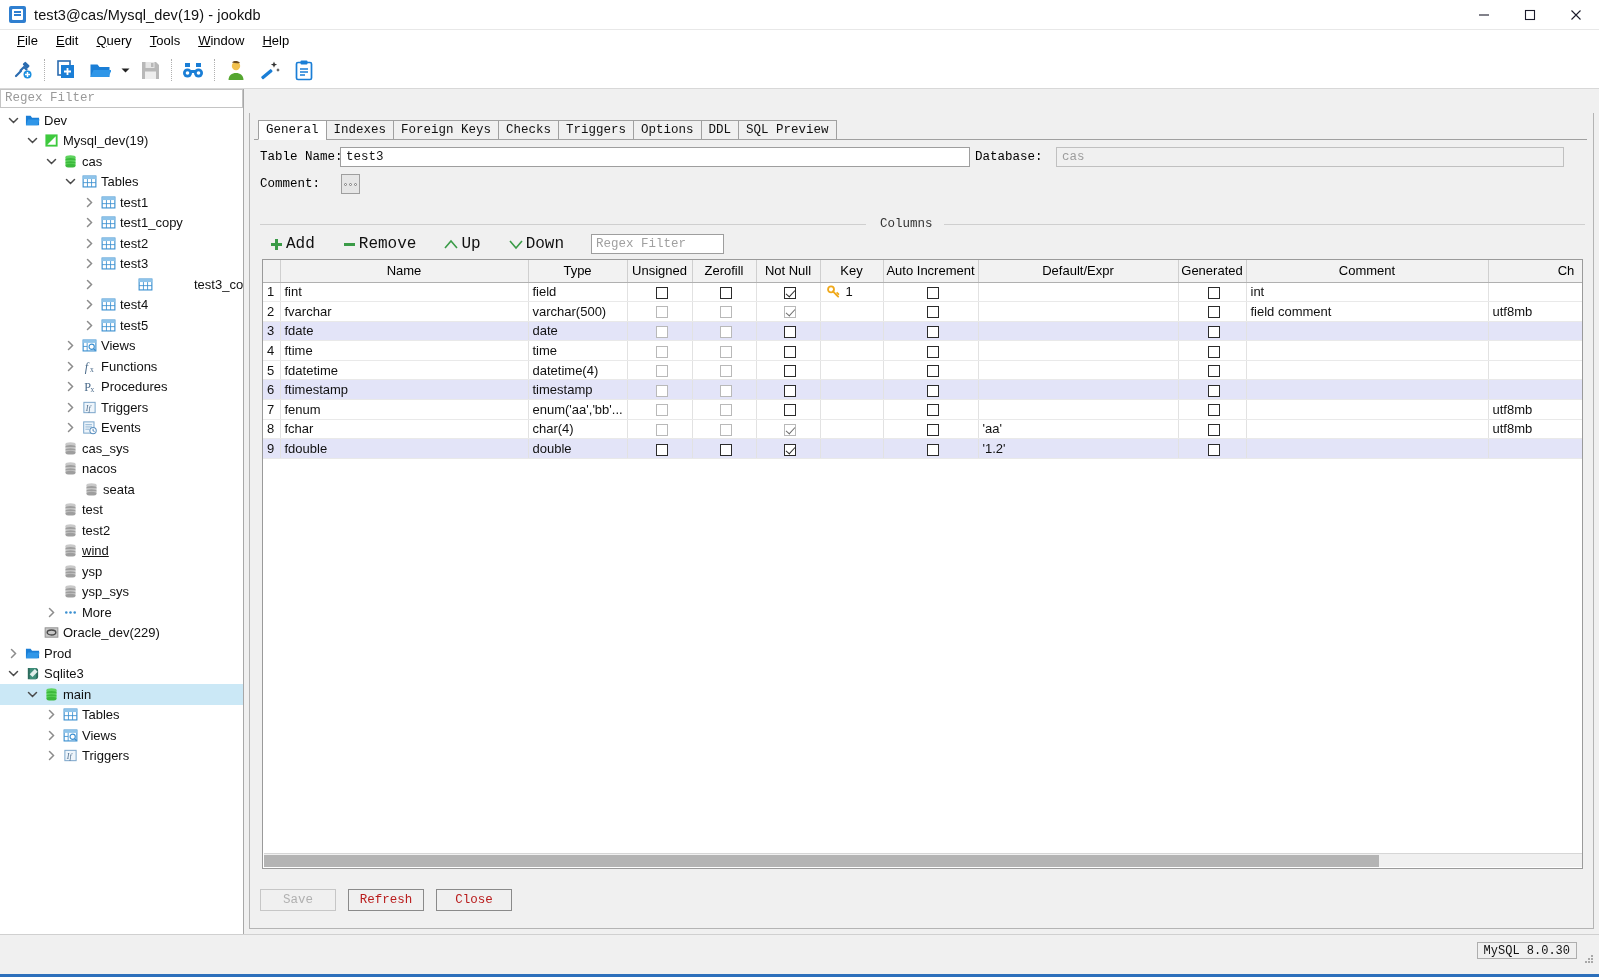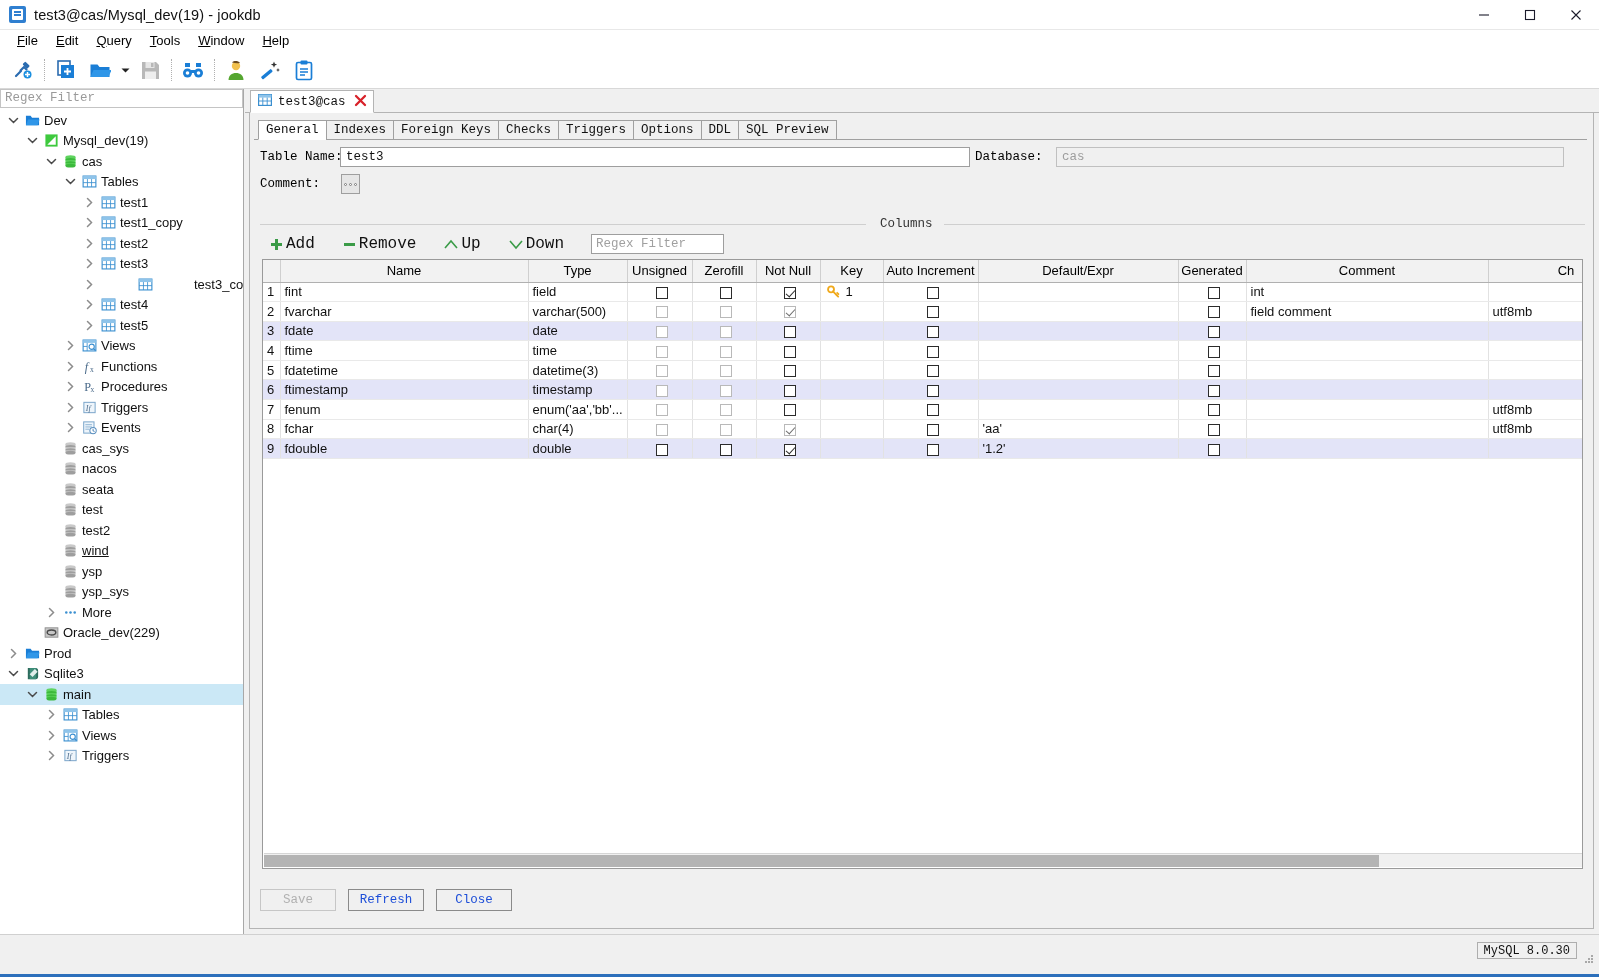--- a/index.html
+++ b/index.html
@@ -256,21 +256,21 @@
 
   
   #btnrow {
     position: absolute; left: 10px; top: 776px;
     display: flex; align-items: center;
   }
   .dlgbtn {
     width: 76px; height: 22px; background: #f0f0f0;
     border: 1px solid #8a8a8a; margin-right: 12px;
     font-family: "Liberation Mono", monospace; font-size: 12.5px;
-    color: #1d4ed8; display: flex; align-items: center; justify-content: center;
+    color: #b91c1c; display: flex; align-items: center; justify-content: center;
   }
   .dlgbtn.disabled { color: #b0b0b0; border-color: #c6c6c6; background: #f0f0f0; }
 
   
   #statusbar {
     position: absolute; left: 0; top: 934px;
     width: 1599px; height: 43px; background: #f0f0f0;
     border-top: 1px solid #d0d0d0;
   }
   #status-right {
@@ -661,21 +661,21 @@
               <rect x="2.6" y="3.3" width="10.8" height="3" fill="#c9c9c9"></rect>
               <ellipse cx="8" cy="6.3" rx="5.4" ry="2" fill="#9e9e9e"></ellipse>
               <rect x="2.6" y="6.6" width="10.8" height="3" fill="#c9c9c9"></rect>
               <ellipse cx="8" cy="9.6" rx="5.4" ry="2" fill="#9e9e9e"></ellipse>
               <rect x="2.6" y="9.9" width="10.8" height="2.6" fill="#c9c9c9"></rect>
               <ellipse cx="8" cy="12.5" rx="5.4" ry="2" fill="#9e9e9e"></ellipse>
             </svg>
           </div>
           <div class="nlabel">nacos</div>
         </div>
-        <div class="node" style="padding-left: 42px; text-align: center;">
+        <div class="node" style="padding-left: 63px; text-align: center;">
           <div class="twisty"></div>
           <div class="nicon">
             <svg width="15" height="15" viewBox="0 0 16 16">
               <ellipse cx="8" cy="3.3" rx="5.4" ry="2" fill="#c9c9c9"></ellipse>
               <rect x="2.6" y="3.3" width="10.8" height="3" fill="#c9c9c9"></rect>
               <ellipse cx="8" cy="6.3" rx="5.4" ry="2" fill="#9e9e9e"></ellipse>
               <rect x="2.6" y="6.6" width="10.8" height="3" fill="#c9c9c9"></rect>
               <ellipse cx="8" cy="9.6" rx="5.4" ry="2" fill="#9e9e9e"></ellipse>
               <rect x="2.6" y="9.9" width="10.8" height="2.6" fill="#c9c9c9"></rect>
               <ellipse cx="8" cy="12.5" rx="5.4" ry="2" fill="#9e9e9e"></ellipse>
@@ -875,37 +875,20 @@
               <text x="4" y="11.5" font-family="Liberation Serif,serif" font-size="8.5" font-style="italic" fill="#4a6a8a">If</text>
             </svg>
           </div>
           <div class="nlabel">Triggers</div>
         </div>
       </div>
   </div>
 
   <div id="rightpanel">
 
-    <div id="tabstrip">
-      <div class="doc-tab">
-        <span>
-          <svg width="14" height="14" viewBox="0 0 14 14">
-            <rect x="0.6" y="1.6" width="12.8" height="10.8" fill="#fff" stroke="#3a8fd0" stroke-width="1.2"></rect>
-            <rect x="0.6" y="1.6" width="12.8" height="3" fill="#8fc4ea"></rect>
-            <path d="M4.8 4.6v7.8M9.2 4.6v7.8M0.6 8h12.8" stroke="#3a8fd0" stroke-width="0.9"></path>
-          </svg>
-        </span>
-        <span class="tlabel">test3@cas</span>
-        <span>
-          <svg width="13" height="13" viewBox="0 0 13 13">
-            <path d="M2 2l9 9M11 2l-9 9" stroke="#d8222a" stroke-width="2.3" stroke-linecap="round"></path>
-          </svg>
-        </span>
-      </div>
-    </div>
 
     <div id="docpanel">
 
       <div id="subtabs">
           <div class="stab active">General</div>
           <div class="stab">Indexes</div>
           <div class="stab">Foreign Keys</div>
           <div class="stab">Checks</div>
           <div class="stab">Triggers</div>
           <div class="stab">Options</div>
@@ -1057,21 +1040,21 @@
                     <td style="padding: 0px;"></td>
                     <td class="ctr"><span class="cb"></span></td>
                     <td></td>
                     <td class="ctr"><span class="cb"></span></td>
                     <td></td>
                     <td></td>
                   </tr>
                   <tr class="">
                     <td class="rownum">5</td>
                     <td>fdatetime</td>
-                    <td>datetime(3)</td>
+                    <td>datetime(4)</td>
                     <td class="ctr"><span class="cb dim"></span></td>
                     <td class="ctr"><span class="cb dim"></span></td>
                     <td class="ctr"><span class="cb"></span></td>
                     <td style="padding: 0px;"></td>
                     <td class="ctr"><span class="cb"></span></td>
                     <td></td>
                     <td class="ctr"><span class="cb"></span></td>
                     <td></td>
                     <td></td>
                   </tr>

